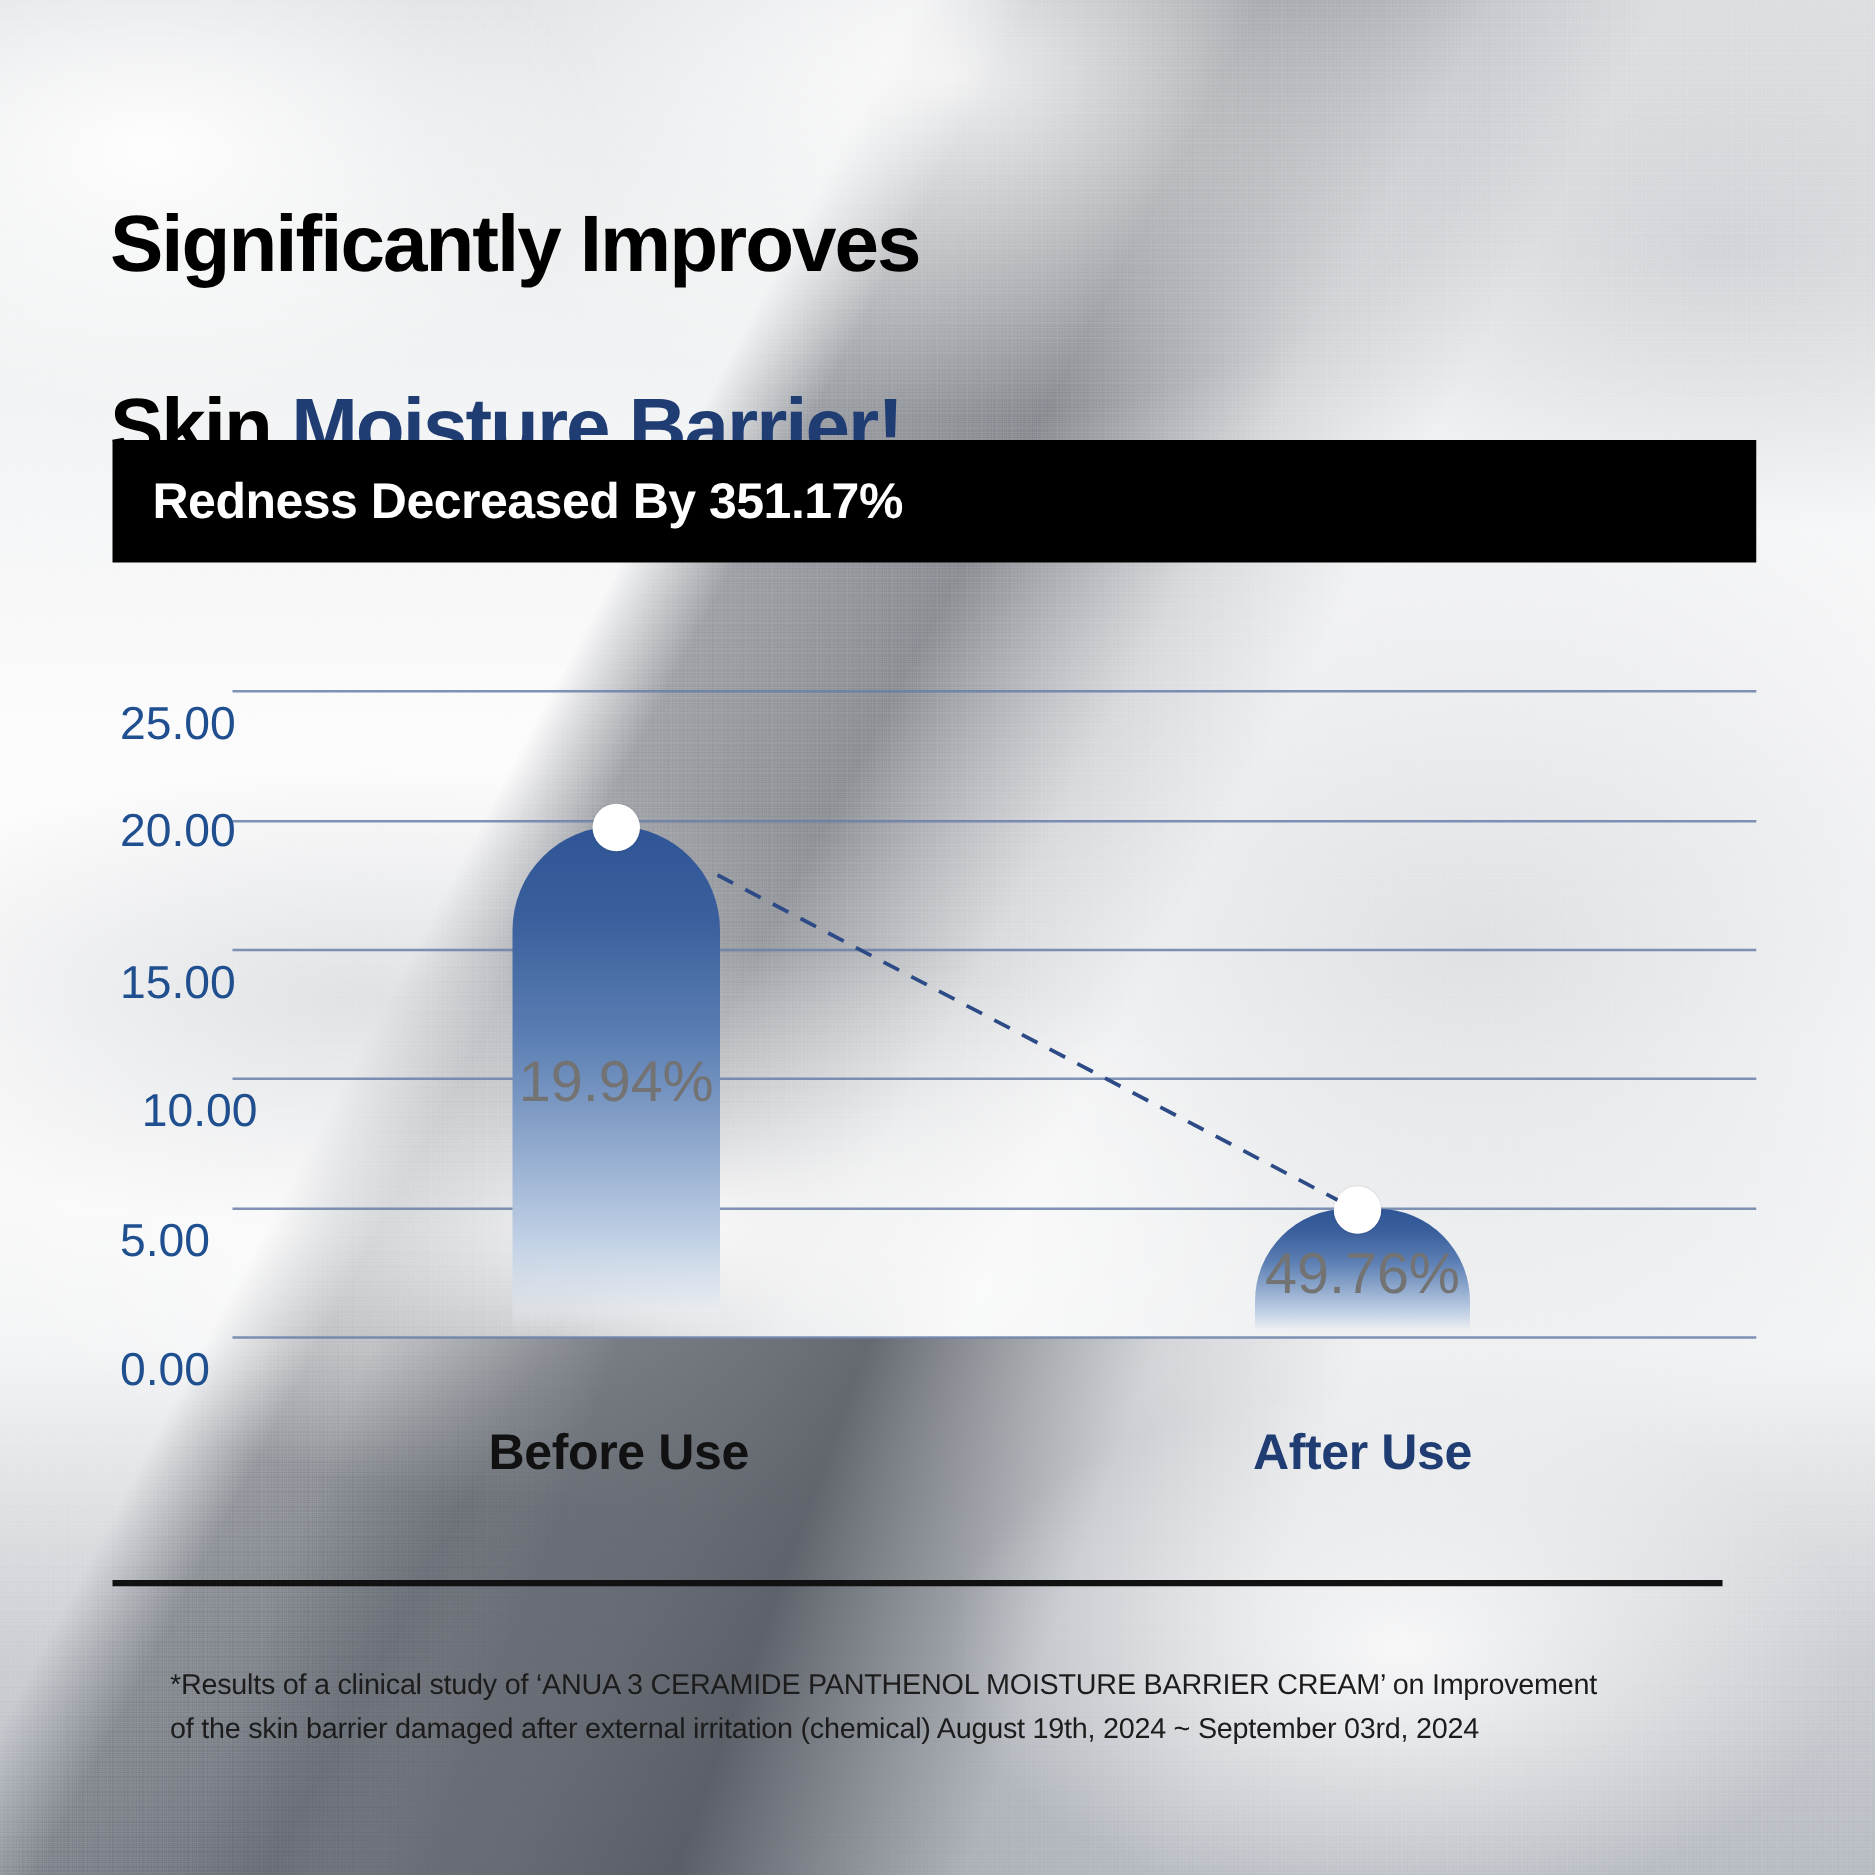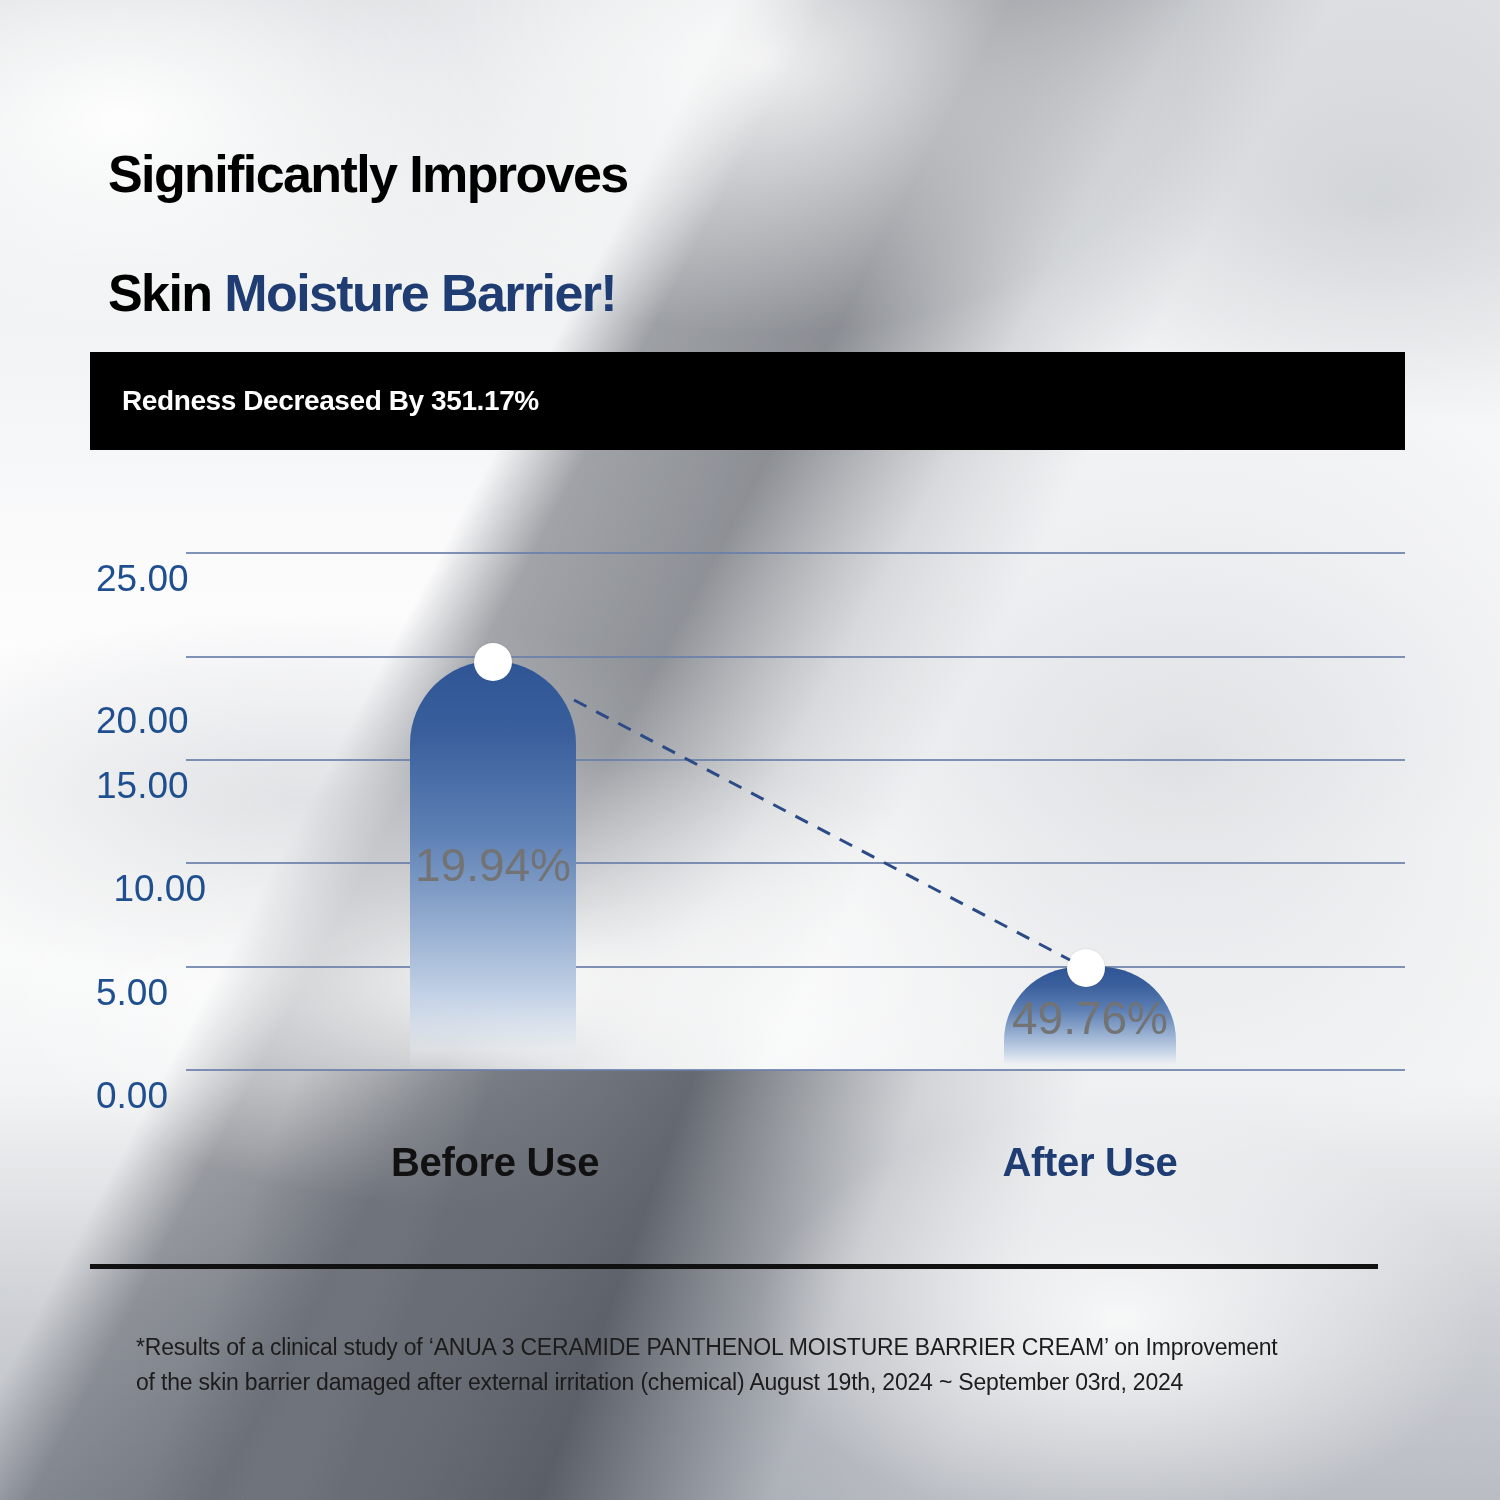--- a/index.html
+++ b/index.html
@@ -59,44 +59,43 @@
       radial-gradient(ellipse 520px 300px at 1120px 250px, rgba(255,255,255,0.85) 0%, rgba(255,255,255,0) 70%),
       linear-gradient(110deg, rgba(255,255,255,0) 18%, rgba(88,93,102,0.75) 30%, rgba(66,71,80,0.80) 42%, rgba(150,155,163,0.35) 56%, rgba(255,255,255,0) 66%);
     pointer-events: none;
   }
 
   
   .headline {
     position: absolute;
     left: 88px;
     top: 86px;
-    font-size: 52px;
+    font-size: 64px;
     font-weight: 700;
     line-height: 1.14;
     letter-spacing: -1.6px;
     color: #000;
     white-space: pre-line;
-    margin-left: 20px;
   }
   .headline .accent { color: #1f3d73; }
 
   
   .banner {
     position: absolute;
     left: 90px;
     top: 352px;
     width: 1315px;
     height: 98px;
     background: #000;
     display: flex;
     align-items: center;
   }
   .banner-text {
     color: #fff;
-    font-size: 28px;
+    font-size: 40px;
     font-weight: 700;
     letter-spacing: -0.4px;
     padding-left: 32px;
   }
 
   
   .chart {
     position: absolute;
     left: 0;
     top: 0;
@@ -208,21 +207,21 @@
   <div class="chart">
 
     <div class="gridline" style="top:552px;"></div>
     <div class="gridline" style="top:656px;"></div>
     <div class="gridline" style="top:759px;"></div>
     <div class="gridline" style="top:862px;"></div>
     <div class="gridline" style="top:966px;"></div>
     <div class="gridline" style="top:1069px;"></div>
 
     <div class="ytick" style="top:558px;">25.00</div>
-    <div class="ytick" style="top:700px;">20.00</div>
+    <div class="ytick" style="top:644px;">20.00</div>
     <div class="ytick" style="top:765px;">15.00</div>
     <div class="ytick" style="top:868px;text-align:right;">10.00</div>
     <div class="ytick" style="top:972px;">5.00</div>
     <div class="ytick" style="top:1075px;">0.00</div>
 
     <div class="bar" style="left:410px; top:661px; width:166px; height:408px;"></div>
     <div class="bar-label" style="left:400px; top:838px; width:186px;">19.94%</div>
     <div class="marker" style="left:474px; top:643px;"></div>
 
     <div class="bar" style="left:1004px; top:967px; width:172px; height:102px; border-radius:74px 74px 8px 8px;"></div>

